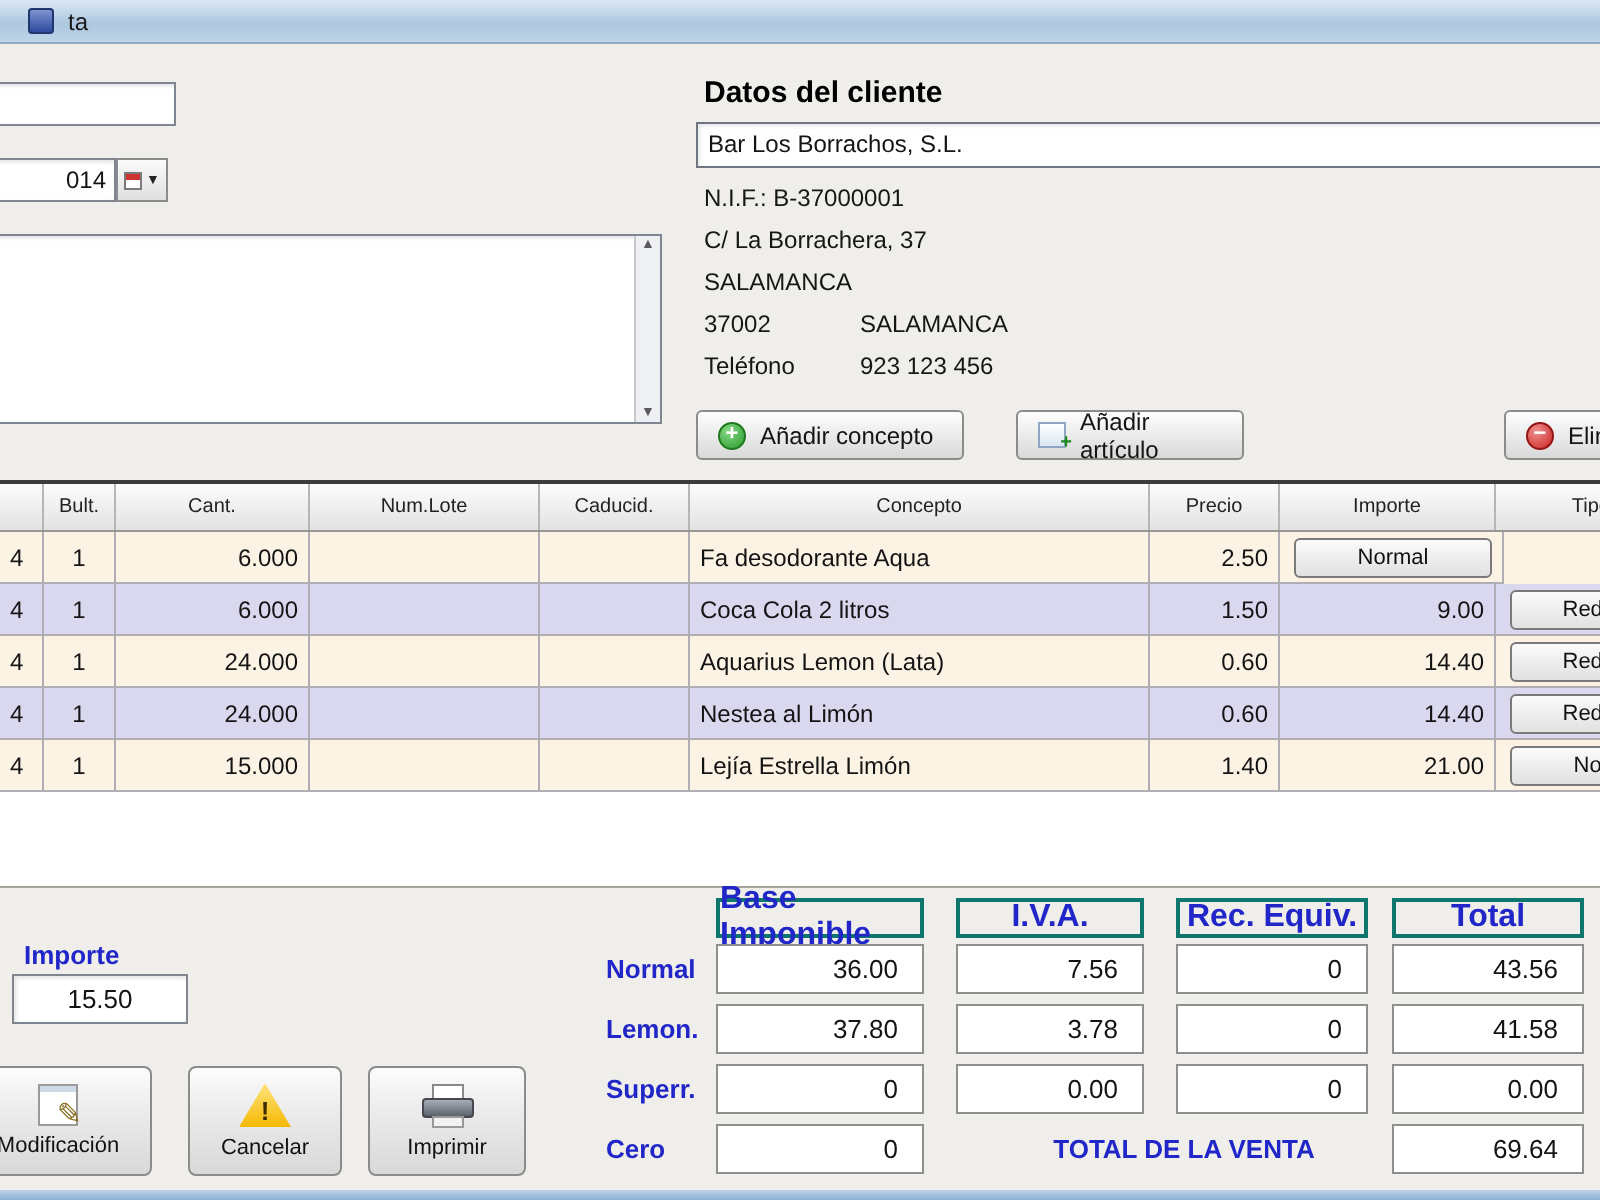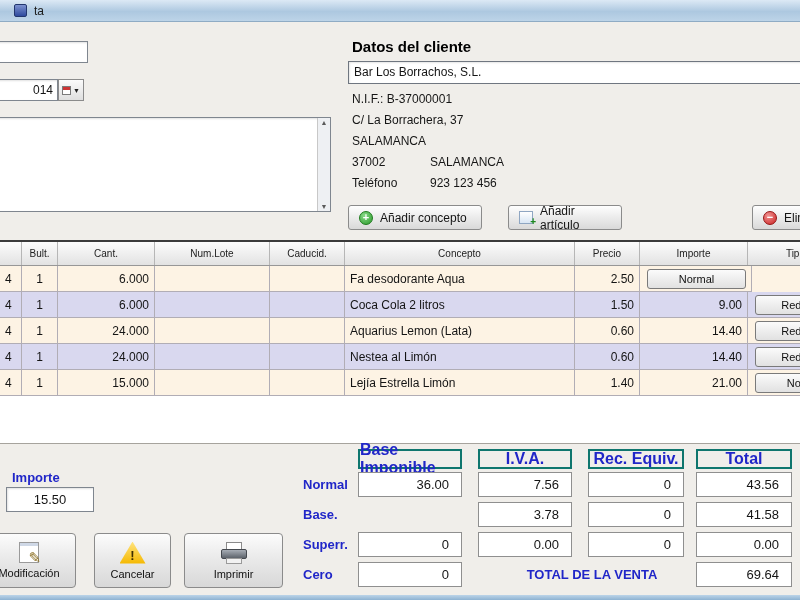--- a/index.html
+++ b/index.html
@@ -71,21 +71,21 @@
             overflow:hidden;white-space:nowrap;text-align:center}
   .tbl-empty{position:absolute;left:0;top:396px;width:800px;height:48px;background:#fff;border-bottom:1px solid #a6a39d}
 
   
   .imp-label{position:absolute;left:12px;top:470px;color:#2026c8;font-weight:bold;font-size:13px}
   .imp-box{left:6px;top:487px;width:88px;height:25px;display:flex;align-items:center;justify-content:center;font-size:13px}
   .big-btn{position:absolute;top:533px;height:55px;display:flex;flex-direction:column;align-items:center;justify-content:center;gap:4px;
            background:linear-gradient(#fcfcfc,#ececec 40%,#d8d8d8);border:1px solid #8b8b8b;border-radius:4px;font-size:11px;color:#111;cursor:default}
   .b-modify{left:-18px;width:94px}
   .b-cancel{left:94px;width:77px}
-  .b-print{left:184px;width:99px}
+  .b-print{left:184px;width:79px}
   .ico-pad{position:relative;width:20px;height:21px;background:#fff;border:1px solid #9a9a9a;
            box-shadow:inset 0 3px 0 #cfd8e6}
   .ico-pad b{position:absolute;right:-3px;bottom:-3px;font-size:15px;line-height:1;color:#8a6d1f;font-weight:normal}
   .ico-warn{width:26px;height:22px;background:linear-gradient(#ffe37d,#f5b800);
             clip-path:polygon(50% 0,100% 100%,0 100%);display:flex;align-items:flex-end;justify-content:center;
             color:#3c2d00;font-weight:bold;font-size:13px;line-height:1.1}
   .ico-print{position:relative;width:26px;height:22px}
   .ico-print .pp{position:absolute;left:5px;top:0;width:16px;height:8px;background:#fff;border:1px solid #8a8a8a}
   .ico-print .pb{position:absolute;left:0;top:7px;width:26px;height:10px;border-radius:2px;
                  background:linear-gradient(#a7adb5,#5d636b);border:1px solid #45494f}
@@ -267,29 +267,30 @@
       </span>
     <span>Imprimir</span>
   </div>
 
   <div class="t-head colbase">Base Imponible</div>
   <div class="t-head coliva">I.V.A.</div>
   <div class="t-head colrec">Rec. Equiv.</div>
   <div class="t-head coltot">Total</div>
 
   <div class="t-label lr1">Normal</div>
-  <div class="t-label lr2">Base.</div>
+  <div class="t-label lr2">Lemon.</div>
   <div class="t-label lr3">Superr.</div>
   <div class="t-label lr4">Cero</div>
 
   <div class="t-cell colbase r1">36.00</div>
   <div class="t-cell coliva  r1">7.56</div>
   <div class="t-cell colrec  r1">0</div>
   <div class="t-cell coltot  r1">43.56</div>
 
+  <div class="t-cell colbase r2">37.80</div>
   <div class="t-cell coliva  r2">3.78</div>
   <div class="t-cell colrec  r2">0</div>
   <div class="t-cell coltot  r2">41.58</div>
 
   <div class="t-cell colbase r3">0</div>
   <div class="t-cell coliva  r3">0.00</div>
   <div class="t-cell colrec  r3">0</div>
   <div class="t-cell coltot  r3">0.00</div>
 
   <div class="t-cell colbase r4">0</div>

